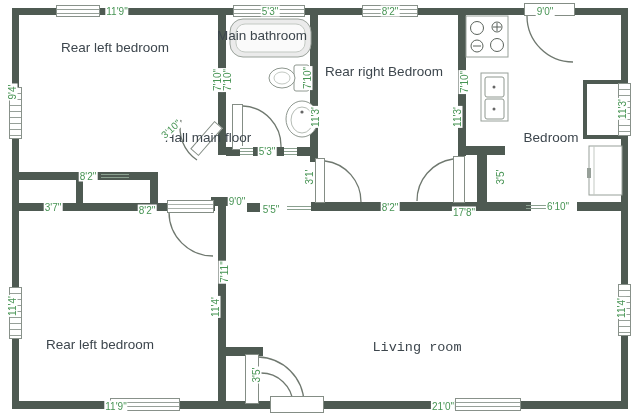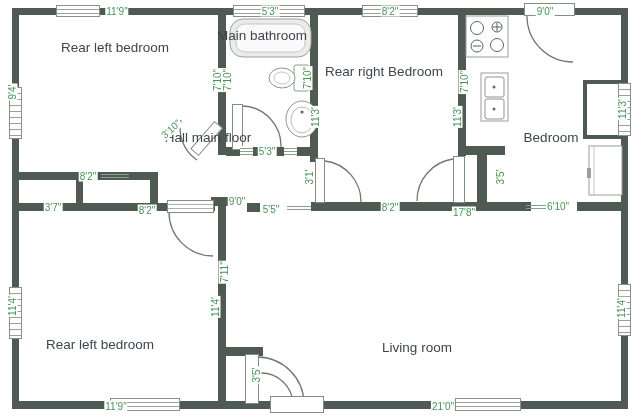--- a/index.html
+++ b/index.html
@@ -132,21 +132,21 @@
     <div class="ticks" style="left:284px;top:146px;width:13px;height:10px;"></div>
   </div>
 
   <div id="labels">
       <div class="room" style="left: 115px; top: 47px; text-align: center;">Rear left bedroom</div>
       <div class="room" style="left: 262px; top: 35px;">Main bathroom</div>
       <div class="room" style="left: 384px; top: 71px;">Rear right Bedroom</div>
       <div class="room" style="left: 551px; top: 137px;">Bedroom</div>
       <div class="room" style="left: 208px; top: 137px;">Hall main floor</div>
       <div class="room" style="left: 100px; top: 344px;">Rear left bedroom</div>
-      <div class="room" style="left: 417px; top: 347px;">Living room</div>
+      <div class="room" style="left: 417px; top: 347px; font-family: Liberation Mono, monospace;">Living room</div>
       <div class="dim" style="left: 117px; top: 11px;">11'9"</div>
       <div class="dim" style="left: 270px; top: 11px;">5'3"</div>
       <div class="dim" style="left: 390px; top: 11px;">8'2"</div>
       <div class="dim" style="left: 545px; top: 11px;">9'0"</div>
       <div class="dim" style="left: 88px; top: 176px;">8'2"</div>
       <div class="dim" style="left: 267px; top: 151px;">5'3"</div>
       <div class="dim" style="left: 53px; top: 207px;">3'7"</div>
       <div class="dim" style="left: 147px; top: 210px;">8'2"</div>
       <div class="dim" style="left: 237px; top: 201px;">9'0"</div>
       <div class="dim" style="left: 271px; top: 209px;">5'5"</div>

